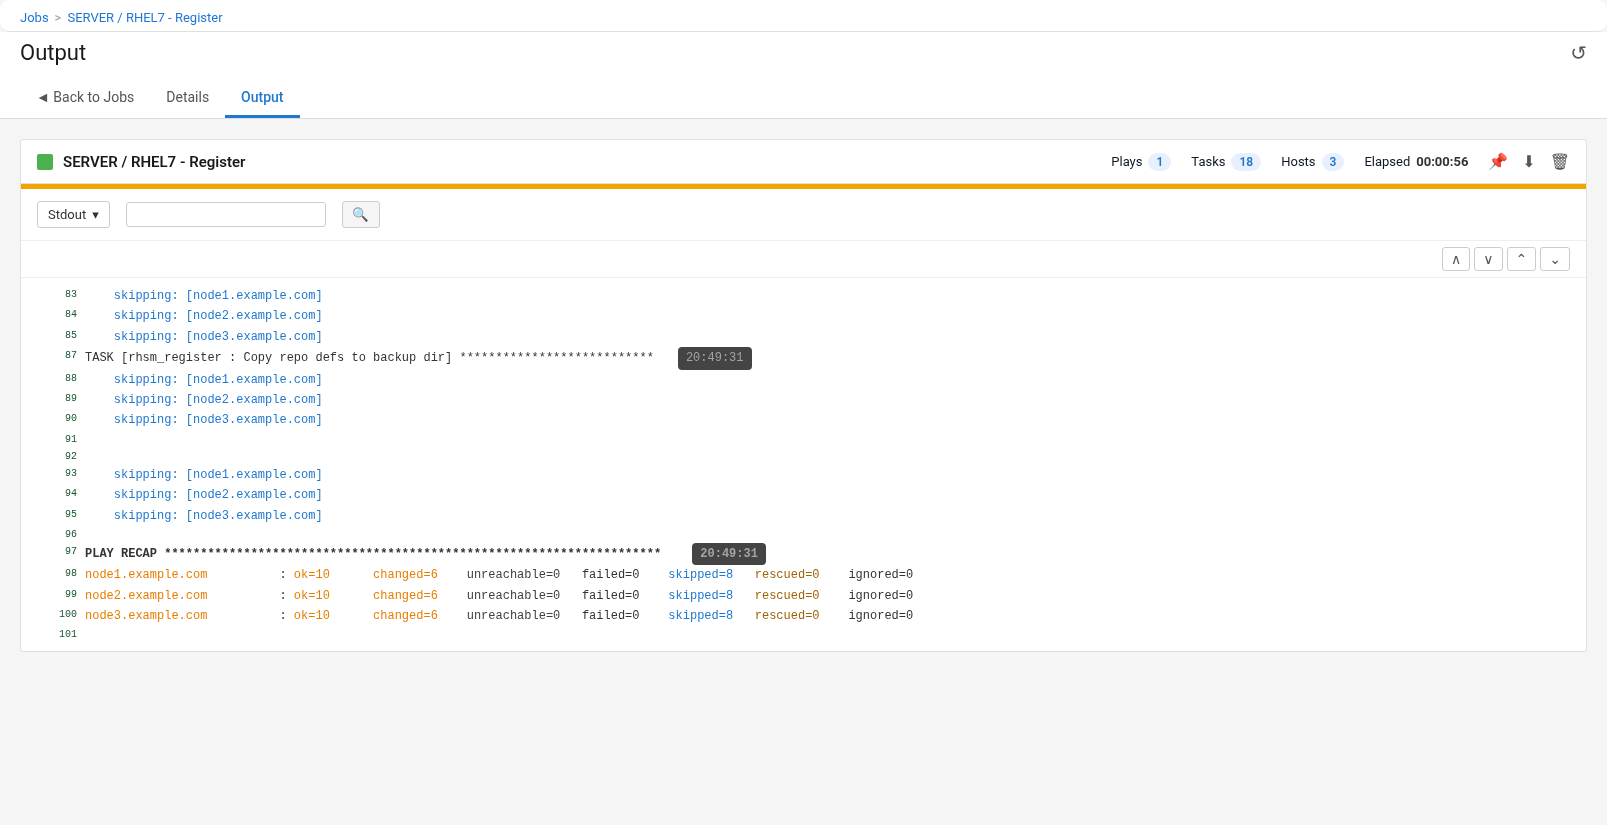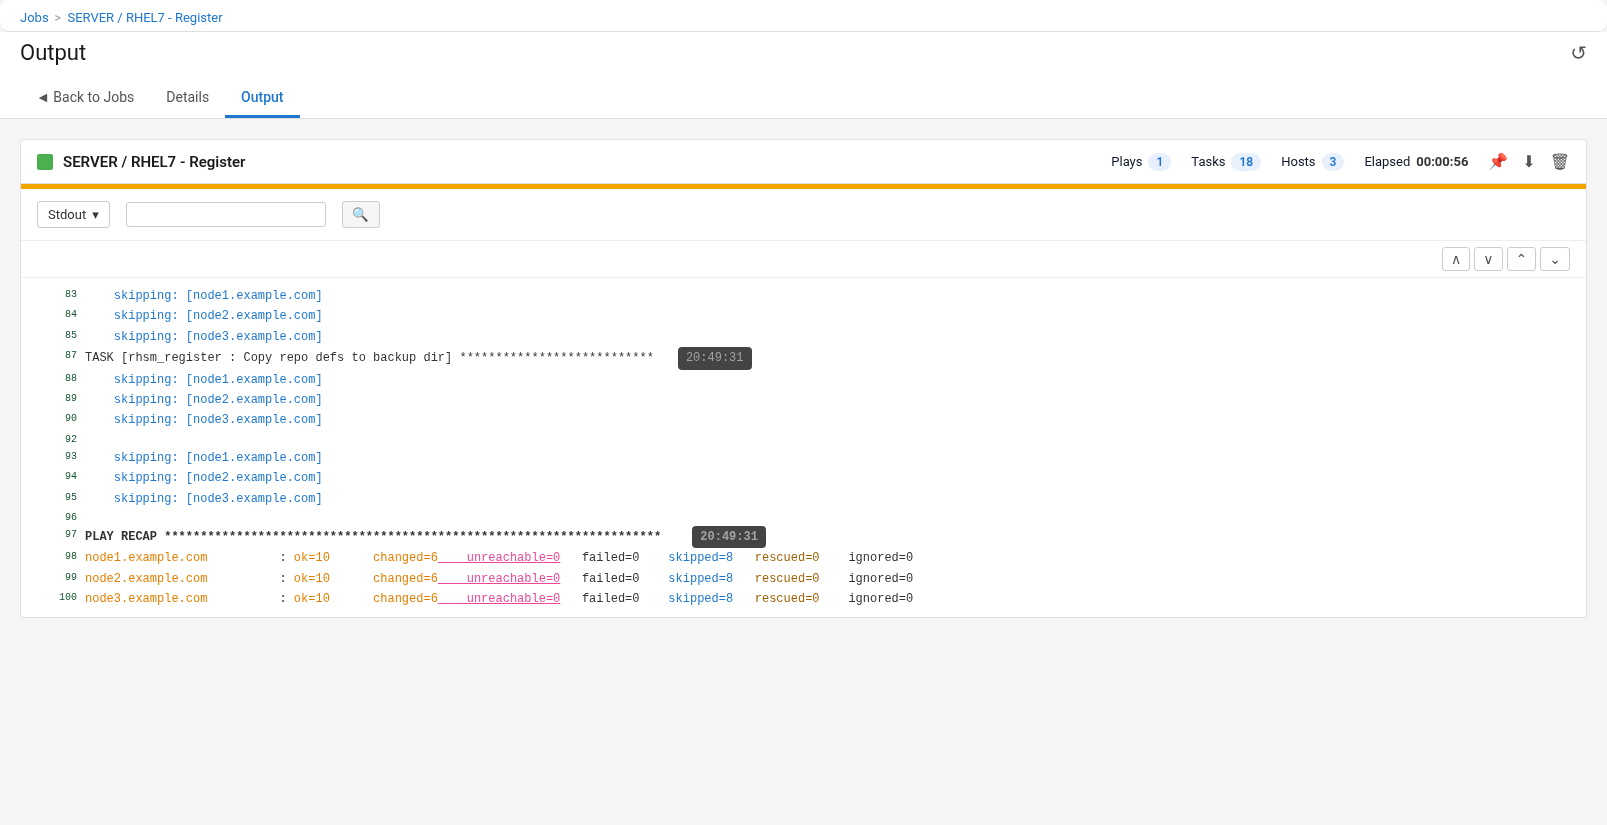--- a/index.html
+++ b/index.html
@@ -247,21 +247,21 @@
       display: inline-block;
       background: #444;
       color: #a3a3a3;
       border-radius: 4px;
       padding: 1px 8px;
       font-size: 12px;
       margin-left: 24px;
     }
     .ok-val { color: #e67e00; }
     .changed-val { color: #e67e00; }
-    .unreachable-val { color: #ec4899; text-decoration: underline; }
+    .unreachable-val { color: #404040; }
     .failed-val { color: #333; }
     .skipped-val { color: #1f77d0; }
     .rescued-val { color: #a16207; }
     .ignored-val { color: #333; }
     .log-outer {
       position: relative;
       overflow: hidden;
     }
   </style>
 </head>
@@ -364,20 +364,24 @@
           </div>
           <div class="log-line">
             <span class="line-num">89</span>
             <span class="line-content skip">    skipping: [node2.example.com]</span>
           </div>
           <div class="log-line">
             <span class="line-num">90</span>
             <span class="line-content skip">    skipping: [node3.example.com]</span>
           </div>
           <div class="log-line">
+            <span class="line-num">91</span>
+            <span class="line-content"></span>
+          </div>
+          <div class="log-line">
             <span class="line-num">92</span>
           </div>
           <div class="log-line">
             <span class="line-num">93</span>
             <span class="line-content skip">    skipping: [node1.example.com]</span>
           </div>
           <div class="log-line">
             <span class="line-num">94</span>
             <span class="line-content skip">    skipping: [node2.example.com]</span>
           </div>
@@ -398,17 +402,21 @@
             <span class="line-content"><span style="color: rgb(230, 126, 0);">node1.example.com</span><span>          : </span><span class="ok-val">ok=10</span><span class="changed-val">      changed=6</span><span class="unreachable-val">    unreachable=0</span><span class="failed-val">   failed=0</span><span class="">    </span><span class="skipped-val">skipped=8</span><span class="rescued-val">   rescued=0</span><span class="ignored-val">    ignored=0</span></span>
           </div>
           <div class="log-line">
             <span class="line-num">99</span>
             <span class="line-content"><span style="color: rgb(230, 126, 0);">node2.example.com</span><span>          : </span><span class="ok-val">ok=10</span><span class="changed-val">      changed=6</span><span class="unreachable-val">    unreachable=0</span><span class="failed-val">   failed=0</span><span class="">    </span><span class="skipped-val">skipped=8</span><span class="rescued-val">   rescued=0</span><span class="ignored-val">    ignored=0</span></span>
           </div>
           <div class="log-line">
             <span class="line-num">100</span>
             <span class="line-content"><span style="color: rgb(230, 126, 0);">node3.example.com</span><span>          : </span><span class="ok-val">ok=10</span><span class="changed-val">      changed=6</span><span class="unreachable-val">    unreachable=0</span><span class="failed-val">   failed=0</span><span class="">    </span><span class="skipped-val">skipped=8</span><span class="rescued-val">   rescued=0</span><span class="ignored-val">    ignored=0</span></span>
           </div>
+          <div class="log-line">
+            <span class="line-num">101</span>
+            <span class="line-content"></span>
+          </div>
         </div>
     </div>
 
   </div>
 </div>
 
 </body></html>

